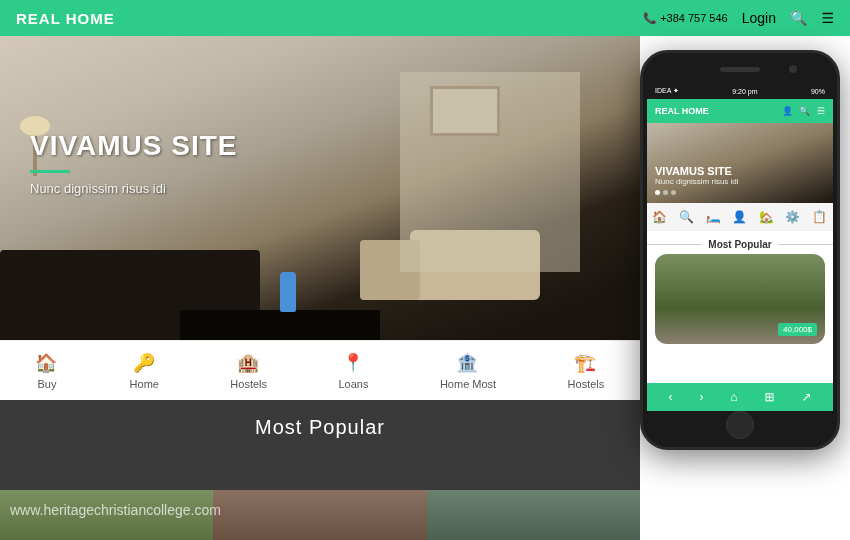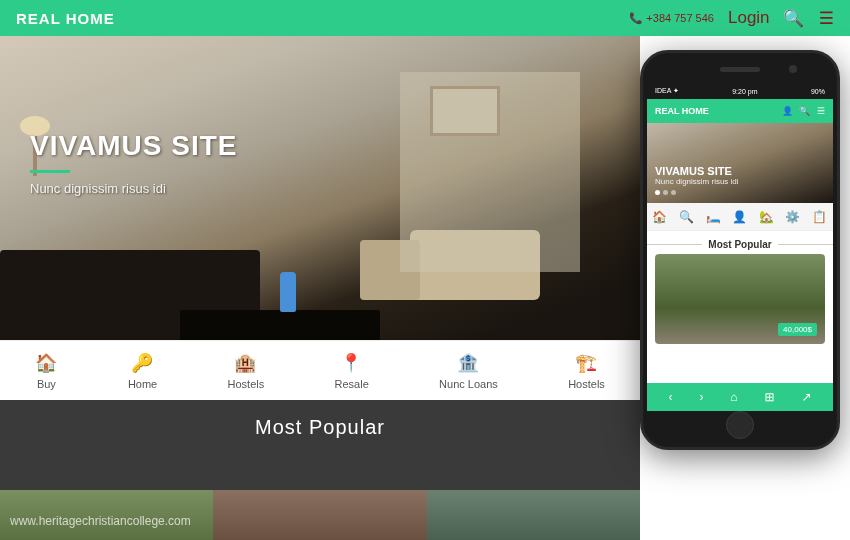--- a/index.html
+++ b/index.html
@@ -20,27 +20,27 @@
     .navbar-logo {
       color: white;
       font-weight: bold;
       font-size: 15px;
       letter-spacing: 1px;
     }
     .navbar-right {
       display: flex;
       align-items: center;
       gap: 14px;
-      color: #7f1d1d;
+      color: #000000;
       font-size: 12px;
     }
     .navbar-phone { font-size: 11px; }
     .navbar-login, .navbar-search, .navbar-menu {
       cursor: pointer;
-      font-size: 17px;
+      font-size: 14px;
     }
 
     
     .hero {
       position: absolute;
       top: 0; left: 0;
       width: 640px;
       height: 400px;
       background: linear-gradient(to bottom, rgba(0,0,0,0.15), rgba(0,0,0,0.4)),
         #8a9b8e;
@@ -197,23 +197,23 @@
     .prop-thumb {
       flex: 1;
       height: 50px;
     }
     .prop-thumb:nth-child(1) { background: linear-gradient(180deg, #7a9060 0%, #5a7040 100%); }
     .prop-thumb:nth-child(2) { background: linear-gradient(180deg, #8a7060 0%, #6a5040 100%); }
     .prop-thumb:nth-child(3) { background: linear-gradient(180deg, #6a8070 0%, #4a6050 100%); }
 
     .watermark {
       position: absolute;
-      bottom: 12px; left: 10px;
+      bottom: 22px; left: 10px;
       color: rgba(255,255,255,0.7);
-      font-size: 12px;
+      font-size: 14px;
       z-index: 50;
     }
 
     
     .phone-mockup {
       position: absolute;
       top: 50px;
       right: 10px;
       width: 200px;
       height: 400px;
@@ -343,21 +343,21 @@
     }
     .phone-popular-line {
       flex: 1;
       height: 1px;
       background: #ccc;
     }
     .phone-property-img {
       height: 90px;
       margin: 0 8px;
       background: linear-gradient(180deg, #7a9060 0%, #4a6030 60%, #8a8070 100%);
-      border-radius: 4px;
+      border-radius: 12px;
       position: relative;
     }
     .phone-price-badge {
       position: absolute;
       bottom: 8px; right: 8px;
       background: #2ecc8a;
       color: white;
       font-size: 8px;
       padding: 2px 5px;
       border-radius: 2px;
@@ -421,25 +421,25 @@
   <div class="category-item">
     <span class="category-icon">🔑</span>
     <span>Home</span>
   </div>
   <div class="category-item">
     <span class="category-icon">🏨</span>
     <span>Hostels</span>
   </div>
   <div class="category-item">
     <span class="category-icon">📍</span>
-    <span>Resale</span>
+    <span>Loans</span>
   </div>
   <div class="category-item">
     <span class="category-icon">🏦</span>
-    <span>Nunc Loans</span>
+    <span>Home Most</span>
   </div>
   <div class="category-item">
     <span class="category-icon">🏗️</span>
     <span>Hostels</span>
   </div>
 </div>
 
 <section class="popular-section">
   <h2 class="popular-title">Most Popular</h2>
 </section>

